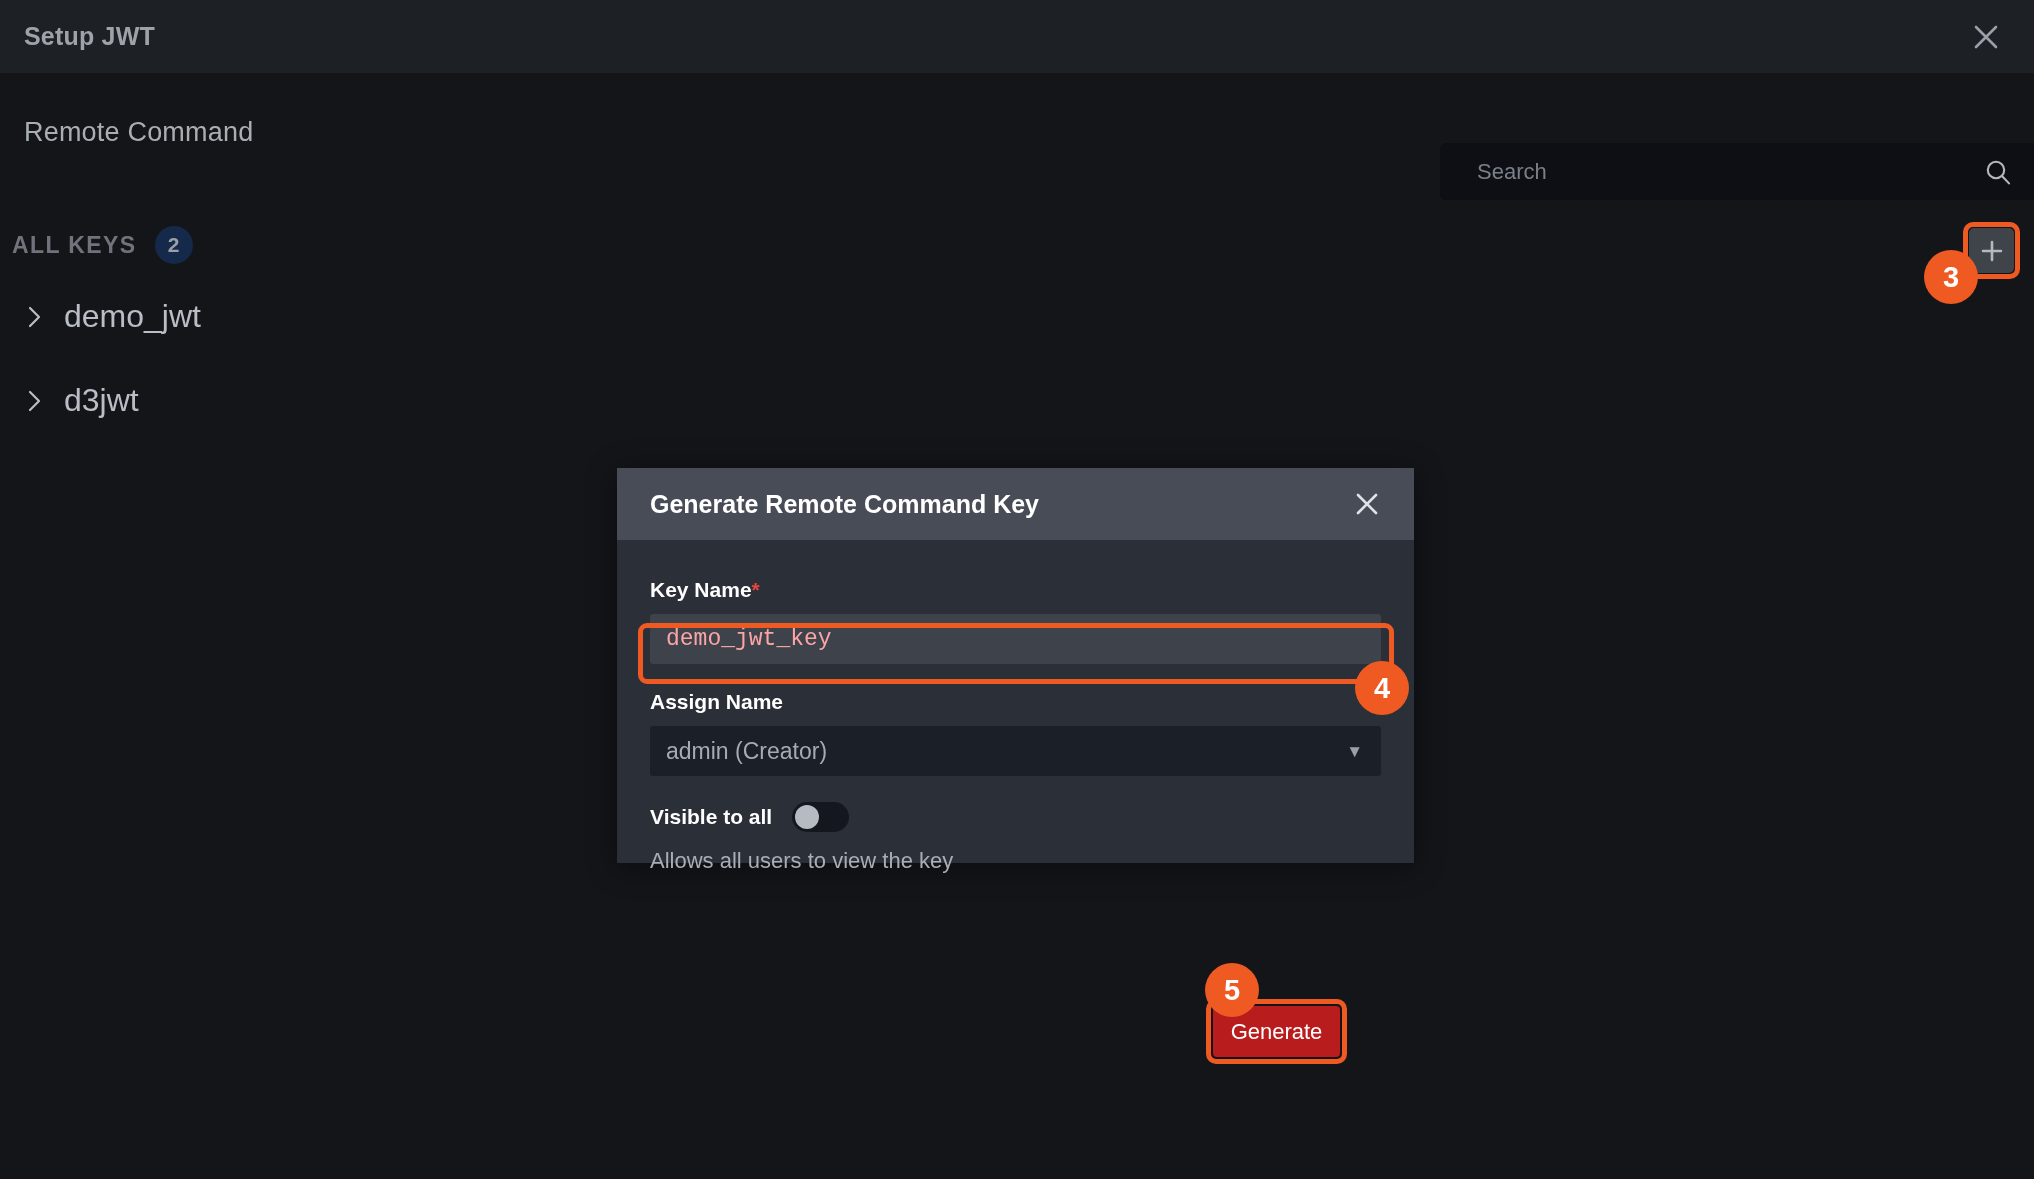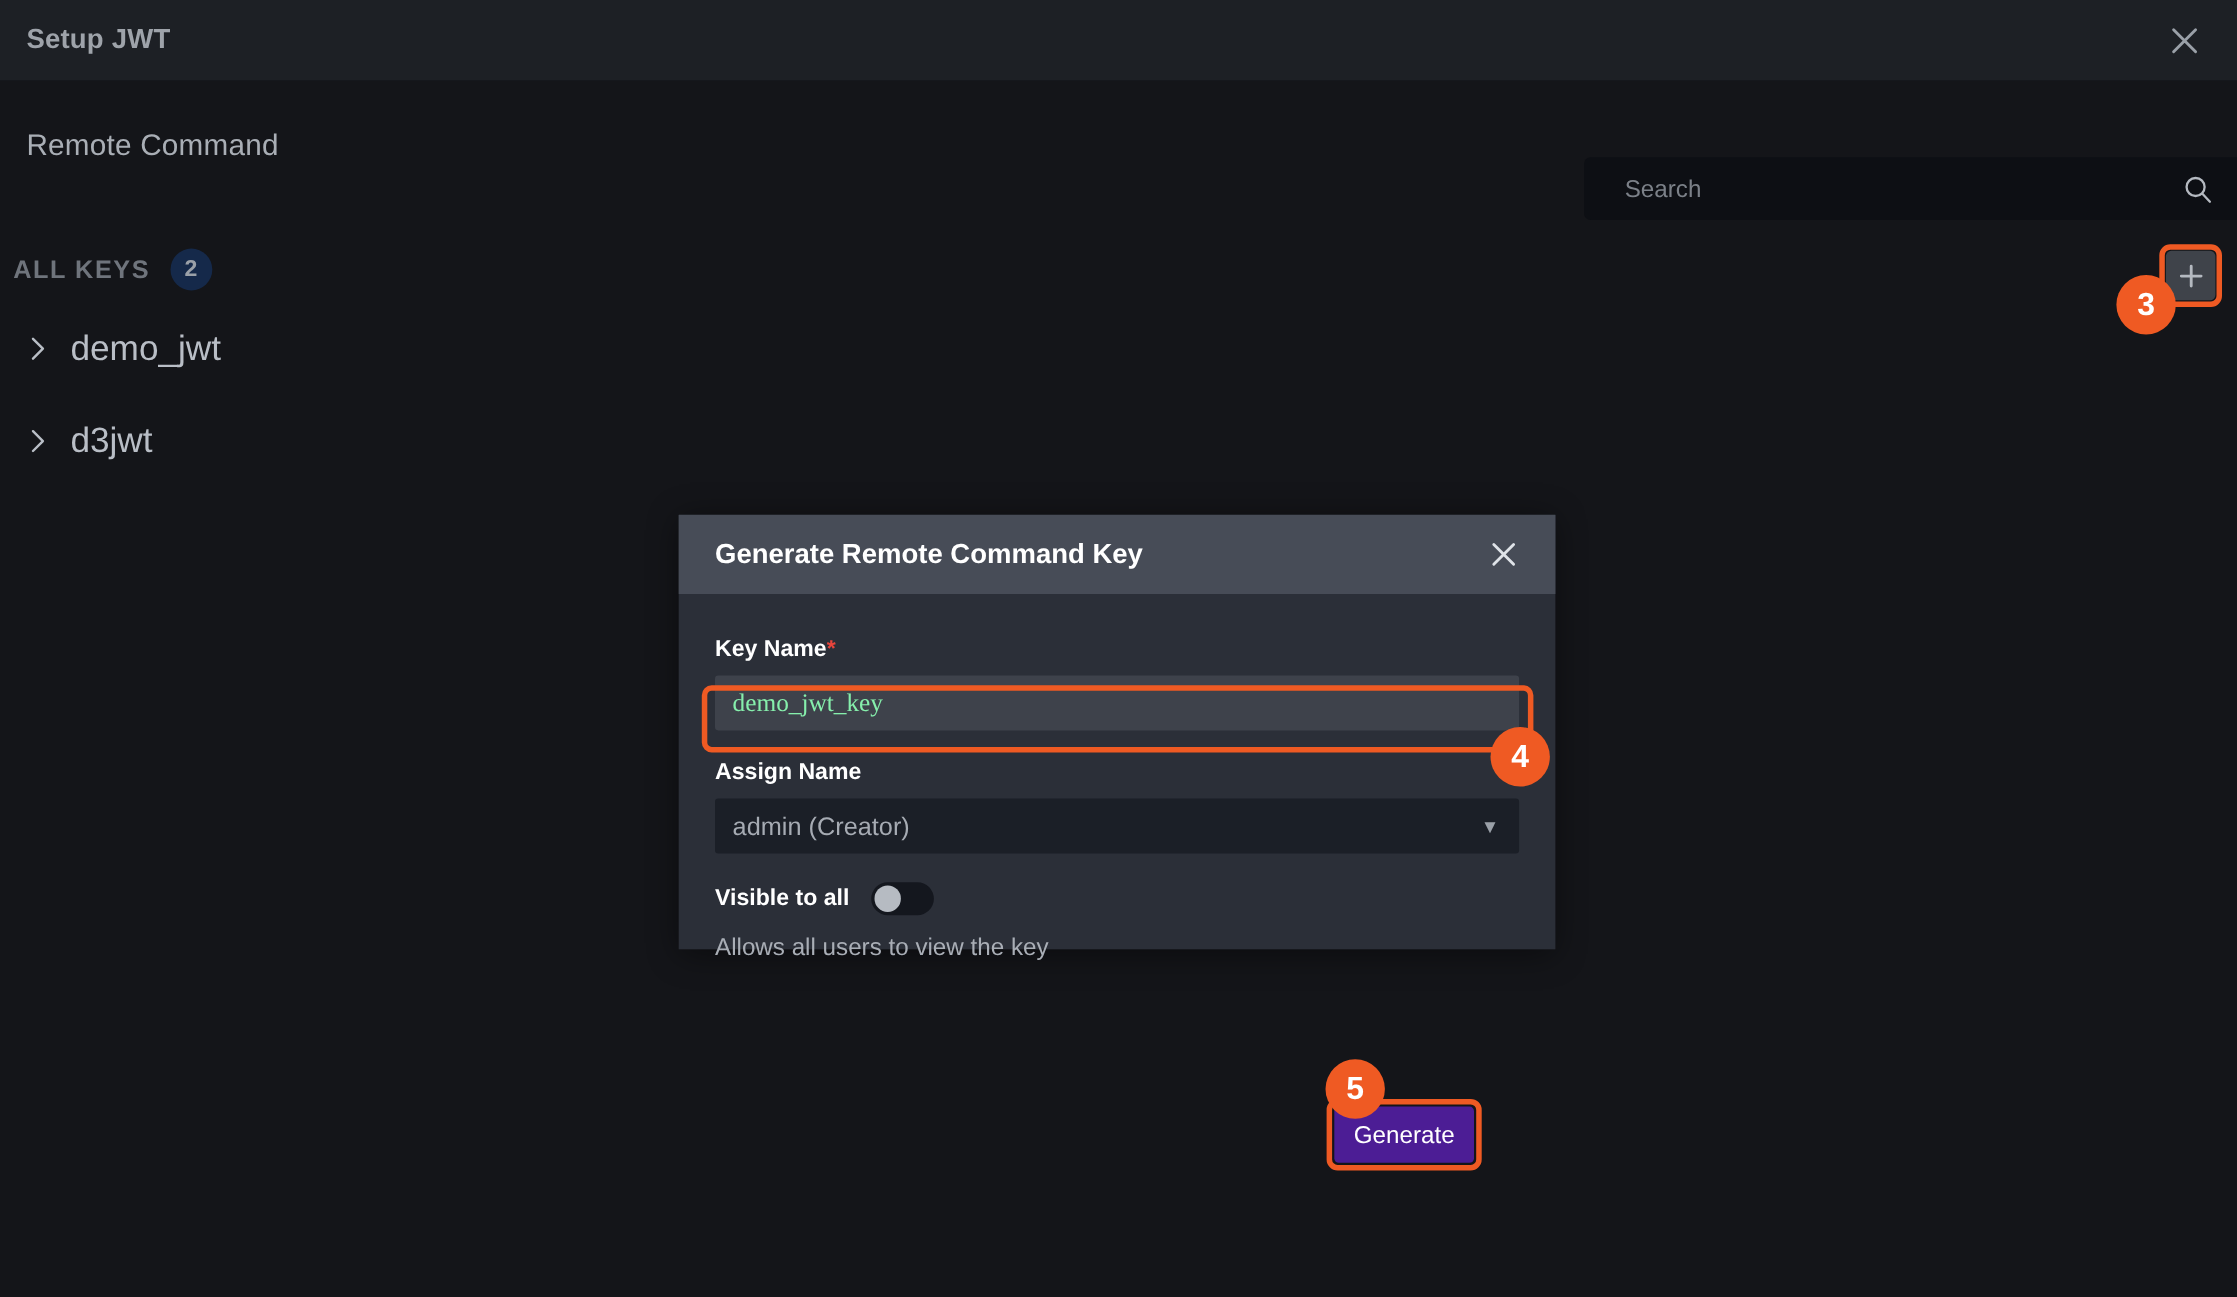--- a/index.html
+++ b/index.html
@@ -219,23 +219,23 @@
     z-index: 20;
     pointer-events: none;
   }
   .text-input {
     width: 731px;
     height: 50px;
     background: #3e424b;
     border: none;
     outline: none;
     border-radius: 3px;
-    color: #86efac;
+    color: #fca5a5;
     font-size: 23px;
-    font-family: Liberation Serif, serif;
+    font-family: Liberation Mono, monospace;
     padding: 16px 16px;
   }
 
   .select-wrap {
     width: 731px;
     height: 50px;
     background: #1b1f27;
     border-radius: 3px;
     display: flex;
     align-items: center;
@@ -284,21 +284,21 @@
     box-sizing: border-box;
     z-index: 20;
     pointer-events: none;
   }
   .generate-btn {
     position: absolute;
     left: 1213px;
     top: 1006px;
     width: 127px;
     height: 51px;
-    background: #4c1d95;
+    background: #b91c1c;
     border: none;
     border-radius: 4px;
     color: #ffffff;
     font-size: 22px;
     font-family: "Liberation Sans", sans-serif;
     cursor: pointer;
     z-index: 15;
   }
 
   .mb-26 { margin-bottom: 26px; }

